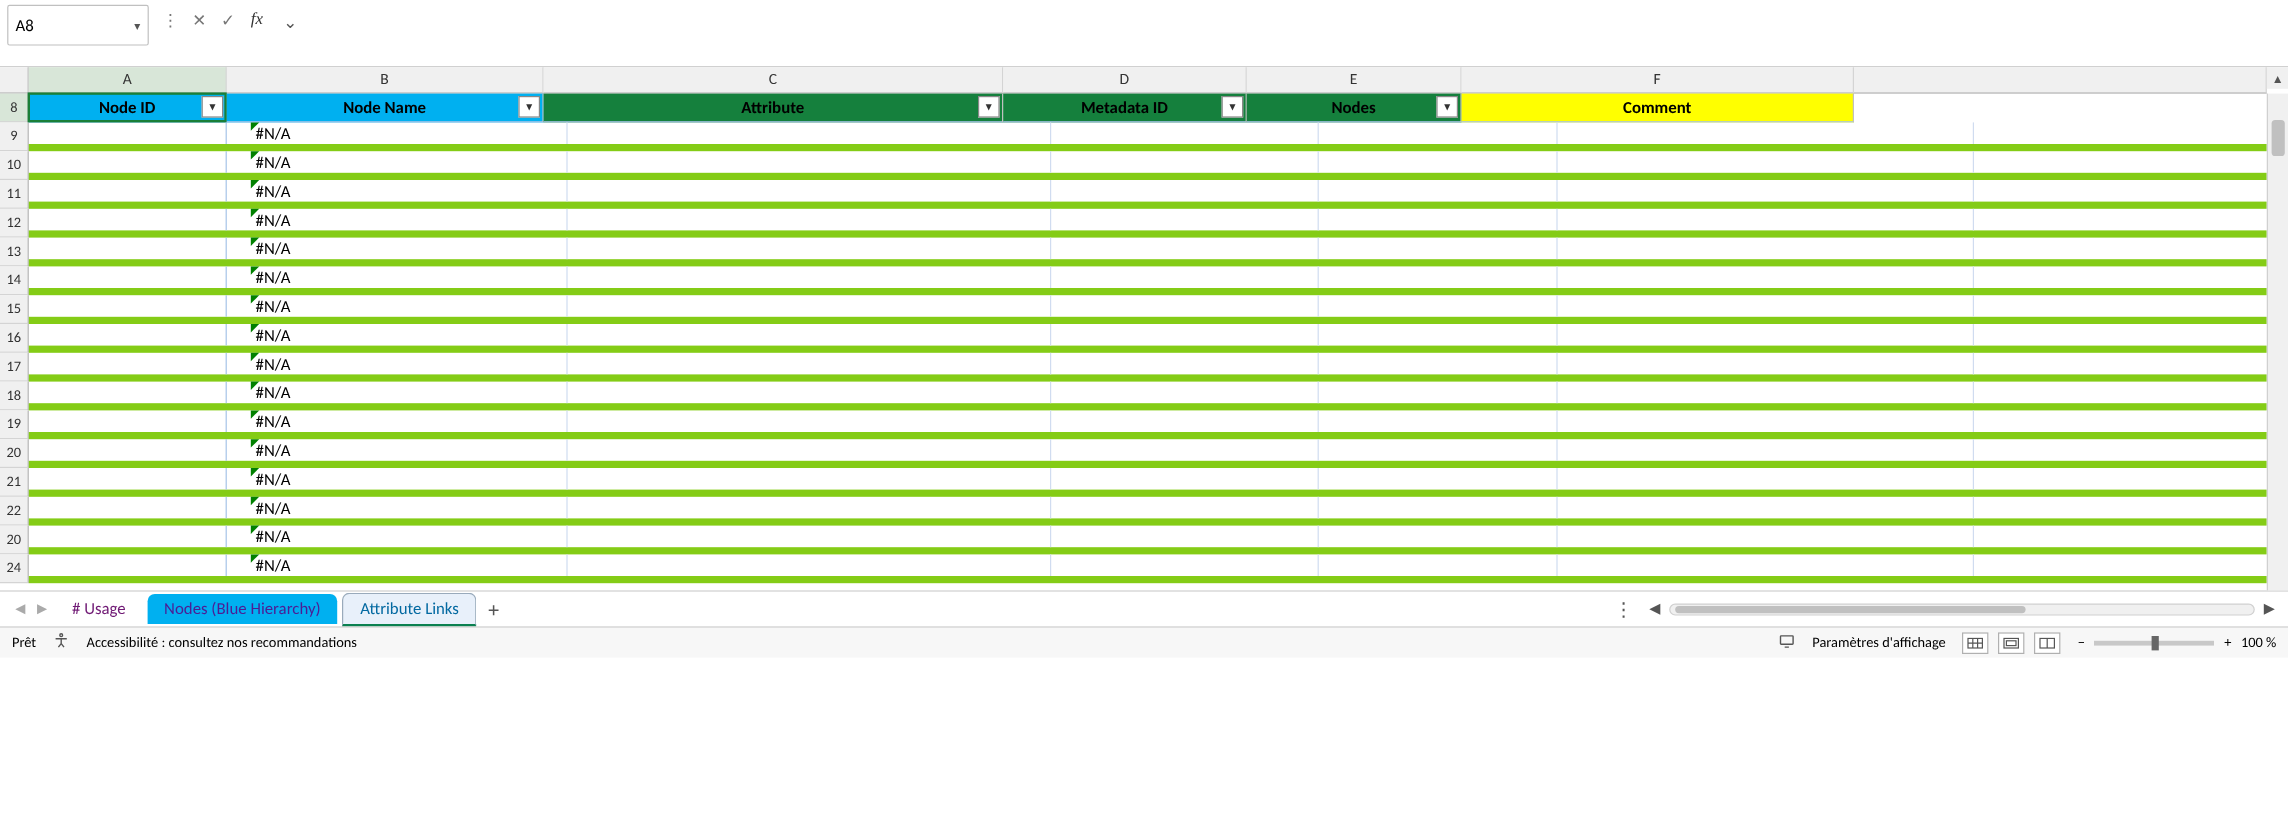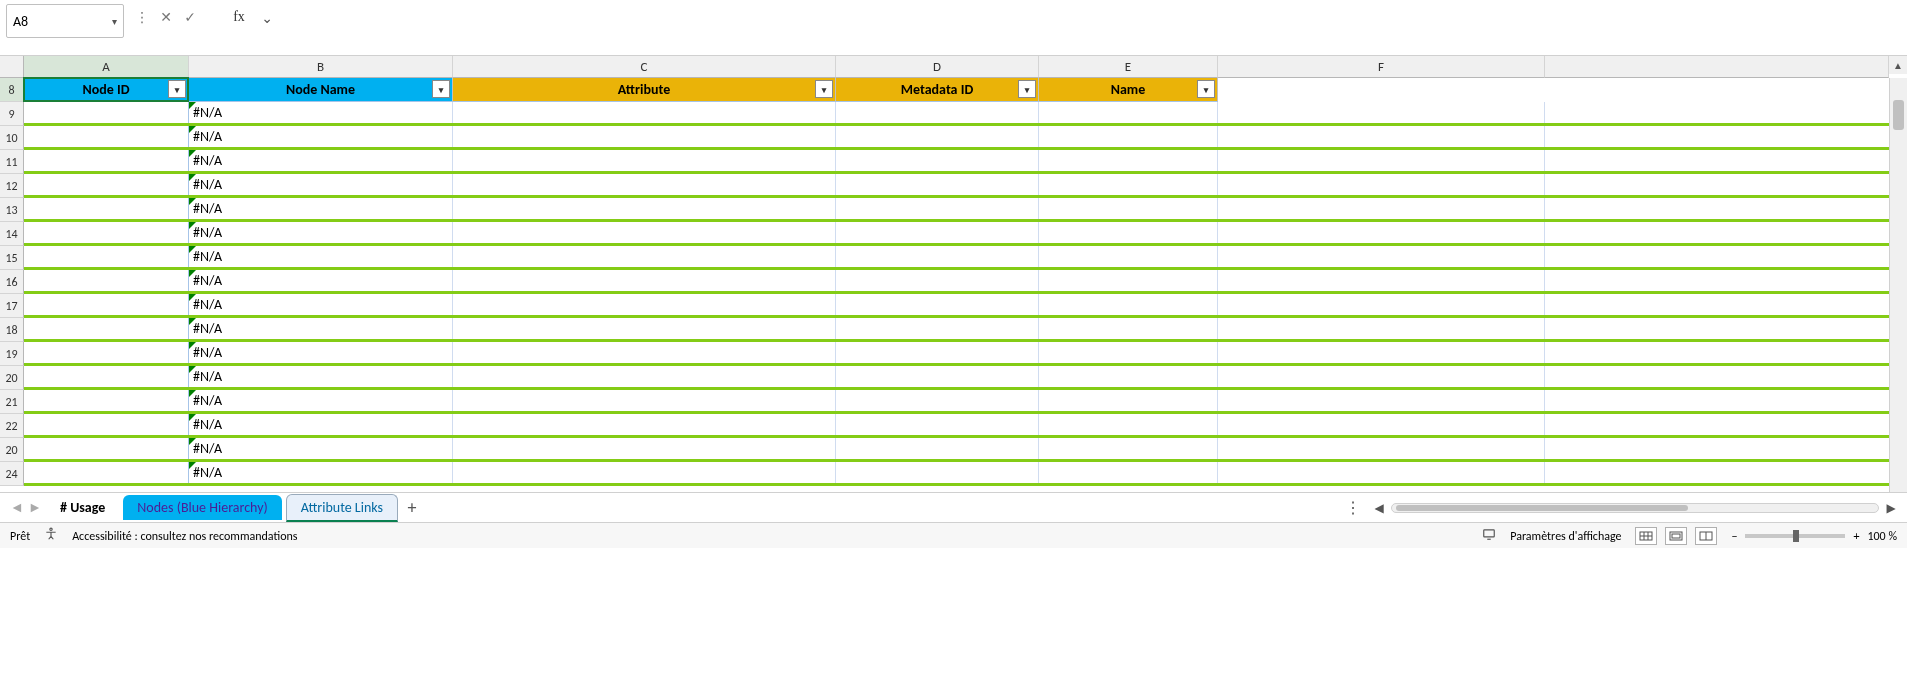--- a/index.html
+++ b/index.html
@@ -5,21 +5,21 @@
 * { box-sizing: border-box; margin: 0; padding: 0; }
 body { font-family: "Segoe UI", Calibri, Arial, sans-serif; font-size: 14px; background: #fff; overflow: hidden; width: 1907px; height: 692px; position: relative; }
 
 
 .formula-bar { display: flex; align-items: flex-start; padding: 4px 6px; border-bottom: 1px solid #d0d0d0; height: 56px; }
 .namebox { width: 118px; height: 26px; border: 1px solid #c0c0c0; display: flex; align-items: center; justify-content: space-between; padding: 16px 6px; background: #fff; border-radius: 2px; }
 .namebox span { font-size: 14px; }
 .namebox .dd { font-size: 10px; color: #555; }
 .fb-icons { display: flex; align-items: center; gap: 8px; padding: 0 10px; height: 26px; color: #777; }
 .fb-icons .ic { width: 16px; text-align: center; font-size: 14px; }
-.fb-icons .fx { font-family: "Times New Roman", serif; color: #333; margin-left: 25px; }
+.fb-icons .fx { font-style: italic; font-family: "Times New Roman", serif; color: #333; }
 .formula-input { flex: 1; height: 46px; border: 1px solid #c0c0c0; padding: 4px 8px; font-size: 15px; background: #fff; border-radius: 2px; position: relative; }
 .expand-caret { width: 20px; display:flex; align-items:flex-start; justify-content:center; padding-top:6px; color:#555; }
 
 
 .grid-zone { position: relative; height: 436px; display: flex; }
 .col-headers { display: flex; height: 22px; background: #f0f0f0; }
 .col-headers .ch { border-right: 1px solid #d4d4d4; border-bottom: 1px solid #b7b7b7; display:flex; align-items:center; justify-content:center; font-size: 13px; color:#333; background:#f0f0f0; }
 .ch.selected { background:#d8e6d8; }
 .corner { width:24px; height:22px; border-right:1px solid #b7b7b7; border-bottom:1px solid #b7b7b7; background:#f0f0f0; }
 
@@ -29,41 +29,41 @@
 .col-C { width: 383px; }
 .col-D { width: 203px; }
 .col-E { width: 179px; }
 .col-F { width: 327px; }
 .col-rest { flex: 1; }
 
 
 .table-header { display:flex; height:24px; }
 .table-header .th { display:flex; align-items:center; justify-content:center; font-weight:bold; font-size:14px; border-right:1px solid #c0c0c0; border-bottom:1px solid #a6c4e8; position:relative; }
 .th.blue { background:#00B0F0; color:#000; }
-.th.pale { background:#eab308; color:#000; }
+.th.pale { background:#15803d; color:#000; }
 .th.yellow { background:#FFFF00; color:#000; }
 .th .filter-btn { position:absolute; right:2px; top:2px; width:18px; height:18px; border:1px solid #888; background:#fff; display:flex; align-items:center; justify-content:center; font-size:9px; color:#333; }
 
 .row-hdr { height:24px; width:24px; display:flex; align-items:center; justify-content:center; font-size:12px; color:#333; background:#f0f0f0; border-right:1px solid #b7b7b7; border-bottom:1px solid #d4d4d4; }
 .row-hdr.sel { background:#d8e6d8; }
 
-.data-row { display:flex; height:24px; border-bottom:3px solid #84cc16; }
+.data-row { display:flex; height:24px; border-bottom:6px solid #84cc16;gap:20px; }
 .data-row .cell { border-right:1px solid #d0dcf0; padding:0 4px; display:flex; align-items:center; font-size:14px; position:relative; }
 .data-row .cell.colA { border-right:1px solid #a6c4e8; }
 .triangle { position:absolute; top:0; left:0; width:0; height:0; border-top:7px solid #008000; border-right:7px solid transparent; }
 .vscroll { position:absolute; right:0; top:56px; bottom:0; width:18px; }
 .vscroll-track { position:absolute; top:22px; bottom:0; left:0; right:0; background:#f0f0f0; border-left:1px solid #d0d0d0; }
 .vscroll-arrow { height:18px; background:#f0f0f0; display:flex; align-items:center; justify-content:center; font-size:10px; color:#555; }
 .vscroll-thumb { position:absolute; top:22px; height:30px; left:3px; right:3px; background:#c0c0c0; border-radius:3px; }
 
 
 .tabs-row { height:30px; display:flex; align-items:center; border-top:1px solid #d0d0d0; background:#fff; padding:0 8px; }
 .tab-nav-arrow { width:18px; text-align:center; color:#aaa; font-size:14px; }
 .tab { padding:4px 14px; margin:0 2px; font-size:14px; border-radius:6px 6px 0 0; position: relative; }
-.tab.plain { color:#000000;font-weight:bold; }
+.tab.plain { color:#701a75; }
 .tab.active-blue { background:#00B0F0; color:#4c1d95; }
 .tab.active-outline { background:#e8f0fa; color:#0369a1; border:1px solid #9ab; border-bottom:2px solid #0a8050; }
 .tab-add { width:24px; text-align:center; color:#555; font-size:18px; }
 .tabs-spacer { flex:1; }
 .hscroll { flex:0 0 560px; display:flex; align-items:center; gap:4px; }
 .hscroll .menu-dots { font-size:16px; color:#555; padding:0 6px; }
 .hscroll .harrow { font-size:12px; color:#555; width:16px; text-align:center; }
 .hscroll-track { flex:1; height:10px; background:#f0f0f0; border:1px solid #d0d0d0; border-radius:5px; position:relative; }
 .hscroll-thumb { position:absolute; left:4px; top:1px; bottom:1px; width:60%; background:#c0c0c0; border-radius:4px; }
 
@@ -149,22 +149,25 @@
           </div>
           <div class="th pale col-C">
             <span>Attribute</span>
             <div class="filter-btn">▾</div>
           </div>
           <div class="th pale col-D">
             <span>Metadata ID</span>
             <div class="filter-btn">▾</div>
           </div>
           <div class="th pale col-E">
-            <span>Name</span>
+            <span>Nodes</span>
             <div class="filter-btn">▾</div>
+          </div>
+          <div class="th yellow col-F">
+            <span>Comment</span>
           </div>
         </div>
 
       <div class="data-row">
             <div class="cell col-A colA"></div>
             <div class="cell col-B">
               <div class="triangle"></div>
               <span>#N/A</span>
             </div>
             <div class="cell col-C"></div>

